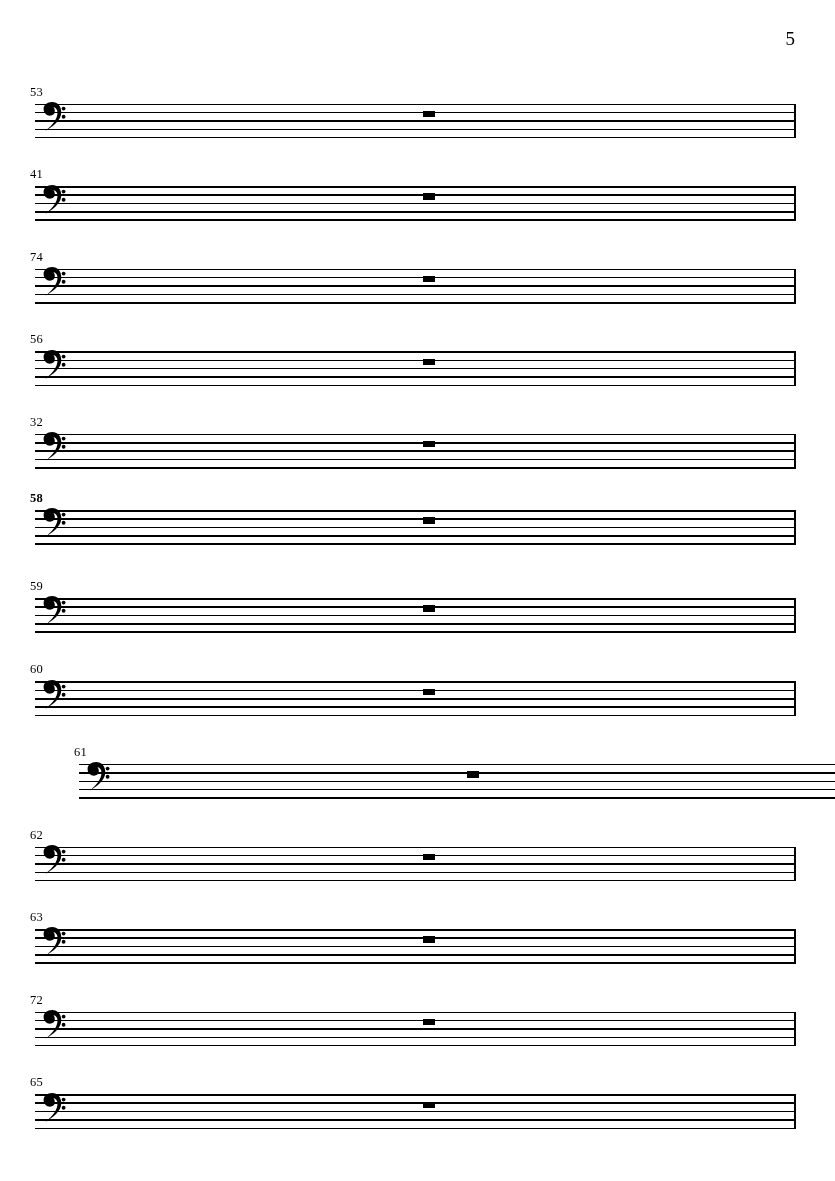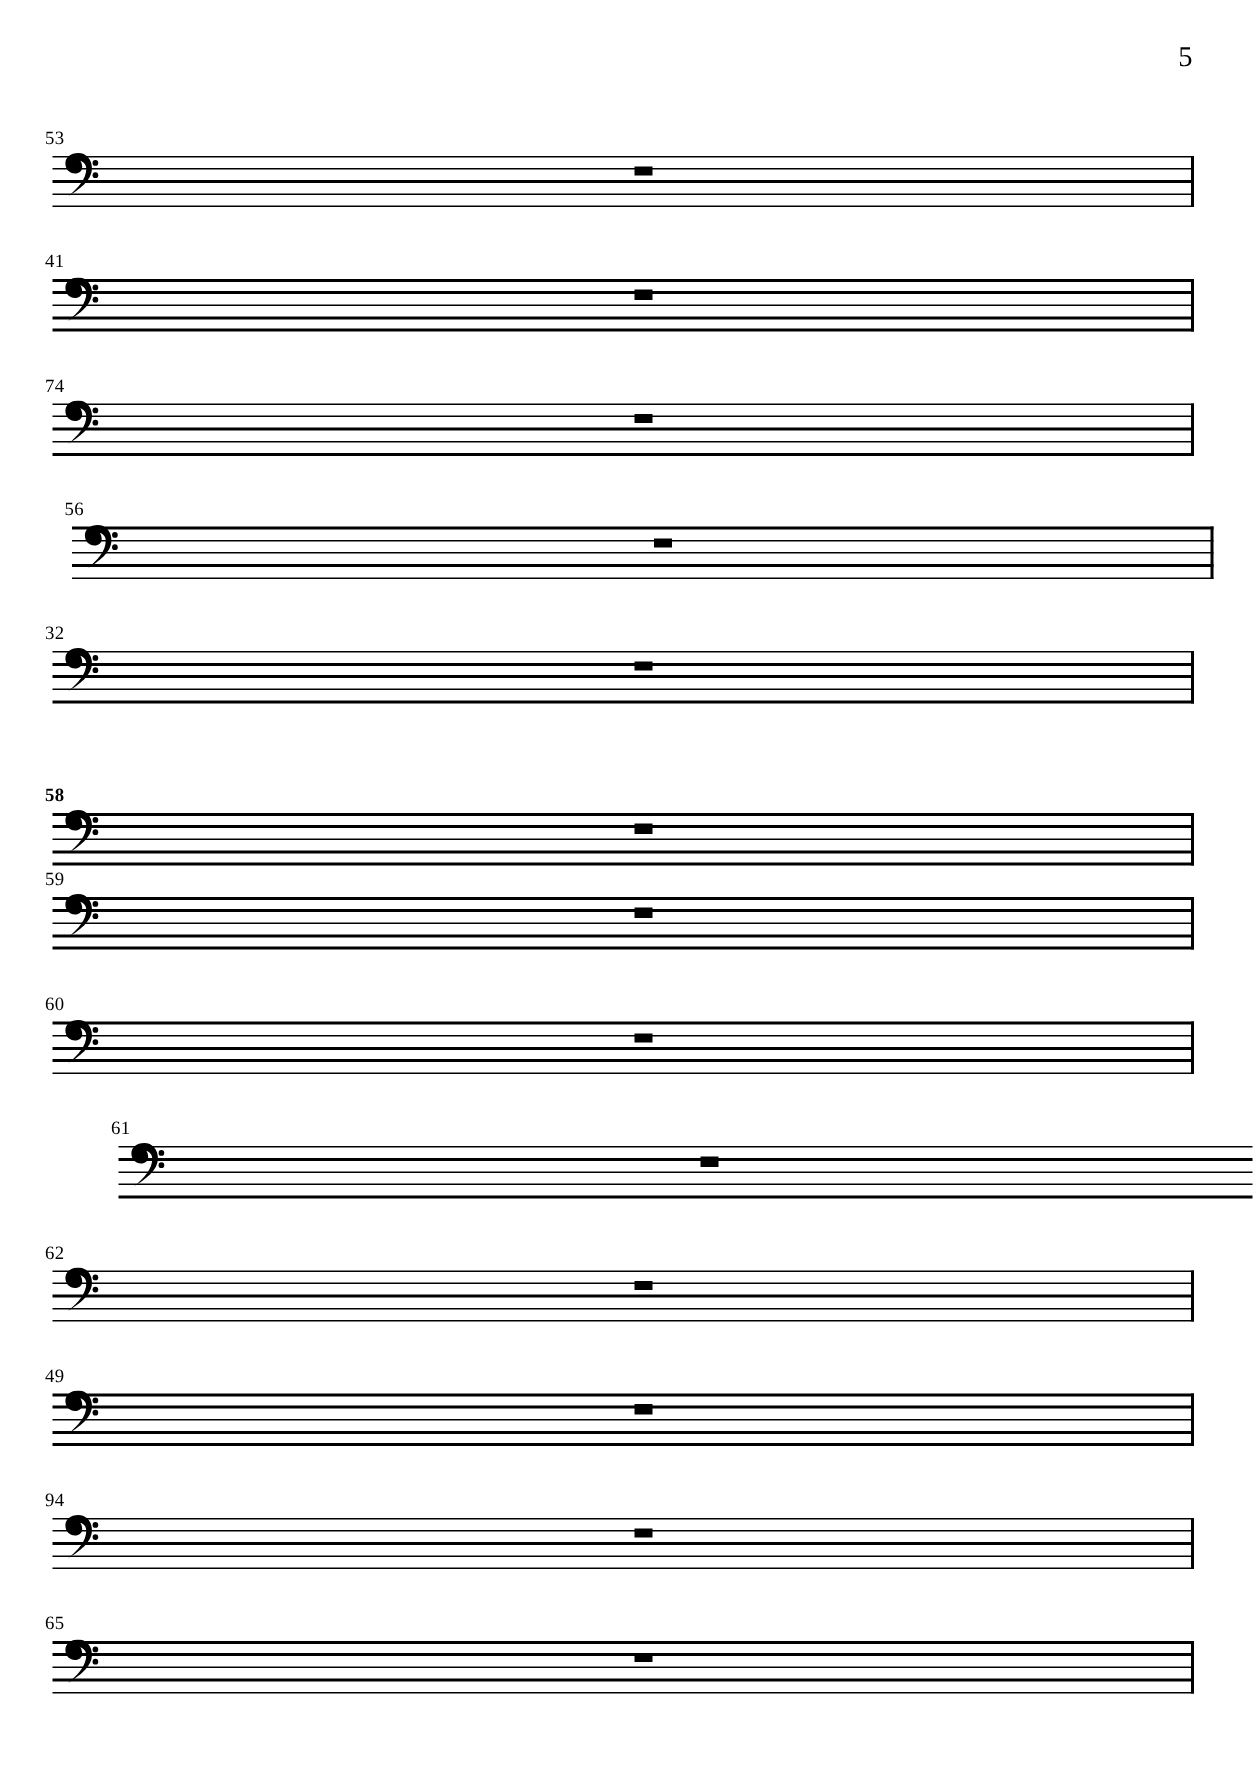--- a/index.html
+++ b/index.html
@@ -151,21 +151,21 @@
                  C10.9,5.7 12.3,7.6 12.3,10.3
                  C12.3,16.9 7.8,23.0 1.8,28.6 Z"></path>
         <circle fill="currentColor" cx="20.6" cy="6.5" r="1.9"></circle>
         <circle fill="currentColor" cx="20.6" cy="14.5" r="1.9"></circle>
       </svg>
       <div class="whole-rest"></div>
       <div class="barline"></div>
     </div>
   </div>
 
-  <div class="system" style="top: 351.2px; margin-left: 13px;">
+  <div class="system" style="top: 351.2px;">
     <div class="measure-number">56</div>
     <div class="staff">
       <div class="staff-line"></div>
       <div class="staff-line"></div>
       <div class="staff-line"></div>
       <div class="staff-line"></div>
       <div class="staff-line"></div>
       <svg class="clef" viewBox="0 0 23 29" preserveAspectRatio="none" aria-hidden="true">
         <path fill="currentColor" transform="scale(1.18 1)" d="M1.8,28.6 C8.3,23.9 15.5,18.1 15.5,10.0
                  C15.5,4.0 12.2,0 7.8,0
@@ -201,21 +201,21 @@
                  C10.9,5.7 12.3,7.6 12.3,10.3
                  C12.3,16.9 7.8,23.0 1.8,28.6 Z"></path>
         <circle fill="currentColor" cx="20.6" cy="6.5" r="1.9"></circle>
         <circle fill="currentColor" cx="20.6" cy="14.5" r="1.9"></circle>
       </svg>
       <div class="whole-rest"></div>
       <div class="barline"></div>
     </div>
   </div>
 
-  <div class="system" style="top: 542px; font-weight: bold;">
+  <div class="system" style="top: 510px; font-weight: bold;">
     <div class="measure-number">58</div>
     <div class="staff">
       <div class="staff-line"></div>
       <div class="staff-line"></div>
       <div class="staff-line"></div>
       <div class="staff-line"></div>
       <div class="staff-line"></div>
       <svg class="clef" viewBox="0 0 23 29" preserveAspectRatio="none" aria-hidden="true">
         <path fill="currentColor" transform="scale(1.18 1)" d="M1.8,28.6 C8.3,23.9 15.5,18.1 15.5,10.0
                  C15.5,4.0 12.2,0 7.8,0
@@ -327,21 +327,21 @@
                  C12.3,16.9 7.8,23.0 1.8,28.6 Z"></path>
         <circle fill="currentColor" cx="20.6" cy="6.5" r="1.9"></circle>
         <circle fill="currentColor" cx="20.6" cy="14.5" r="1.9"></circle>
       </svg>
       <div class="whole-rest"></div>
       <div class="barline"></div>
     </div>
   </div>
 
   <div class="system" style="top: 929.05px;">
-    <div class="measure-number">49</div>
+    <div class="measure-number">63</div>
     <div class="staff">
       <div class="staff-line"></div>
       <div class="staff-line"></div>
       <div class="staff-line"></div>
       <div class="staff-line"></div>
       <div class="staff-line"></div>
       <svg class="clef" viewBox="0 0 23 29" preserveAspectRatio="none" aria-hidden="true">
         <path fill="currentColor" transform="scale(1.18 1)" d="M1.8,28.6 C8.3,23.9 15.5,18.1 15.5,10.0
                  C15.5,4.0 12.2,0 7.8,0
                  C3.4,0 0.5,3.0 0.5,6.8
@@ -352,21 +352,21 @@
                  C12.3,16.9 7.8,23.0 1.8,28.6 Z"></path>
         <circle fill="currentColor" cx="20.6" cy="6.5" r="1.9"></circle>
         <circle fill="currentColor" cx="20.6" cy="14.5" r="1.9"></circle>
       </svg>
       <div class="whole-rest"></div>
       <div class="barline"></div>
     </div>
   </div>
 
   <div class="system" style="top: 1011.6px;">
-    <div class="measure-number">94</div>
+    <div class="measure-number">72</div>
     <div class="staff">
       <div class="staff-line"></div>
       <div class="staff-line"></div>
       <div class="staff-line"></div>
       <div class="staff-line"></div>
       <div class="staff-line"></div>
       <svg class="clef" viewBox="0 0 23 29" preserveAspectRatio="none" aria-hidden="true">
         <path fill="currentColor" transform="scale(1.18 1)" d="M1.8,28.6 C8.3,23.9 15.5,18.1 15.5,10.0
                  C15.5,4.0 12.2,0 7.8,0
                  C3.4,0 0.5,3.0 0.5,6.8

